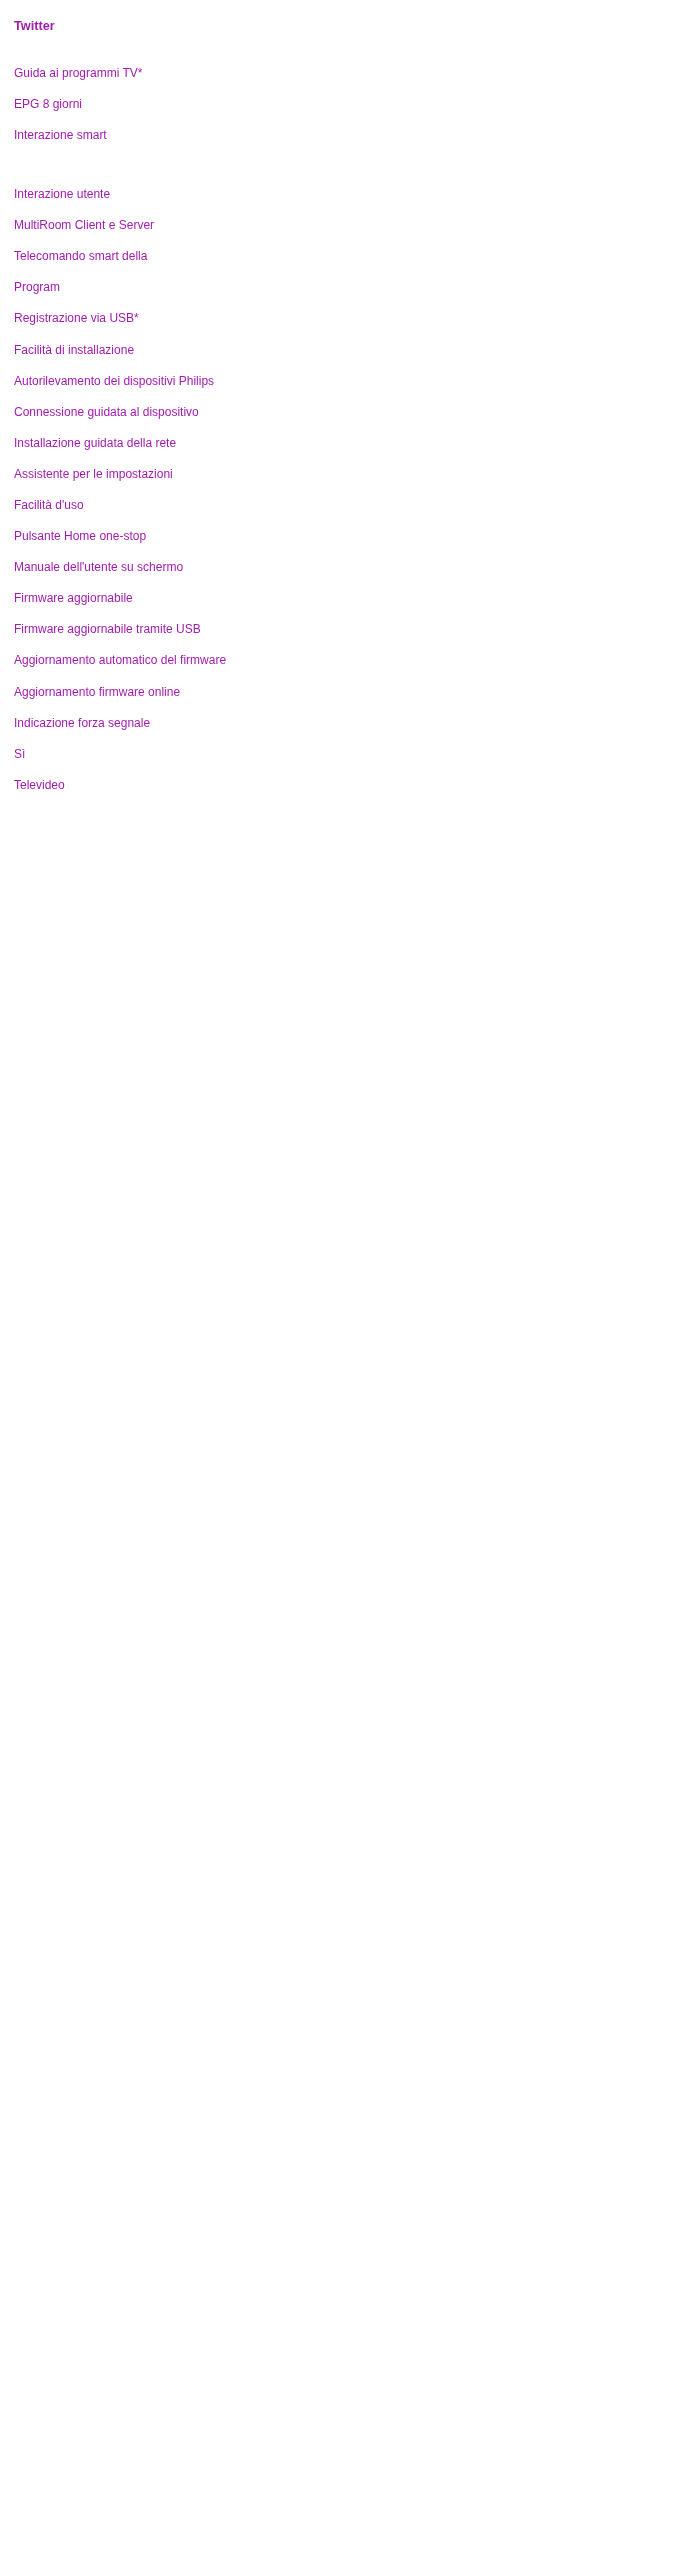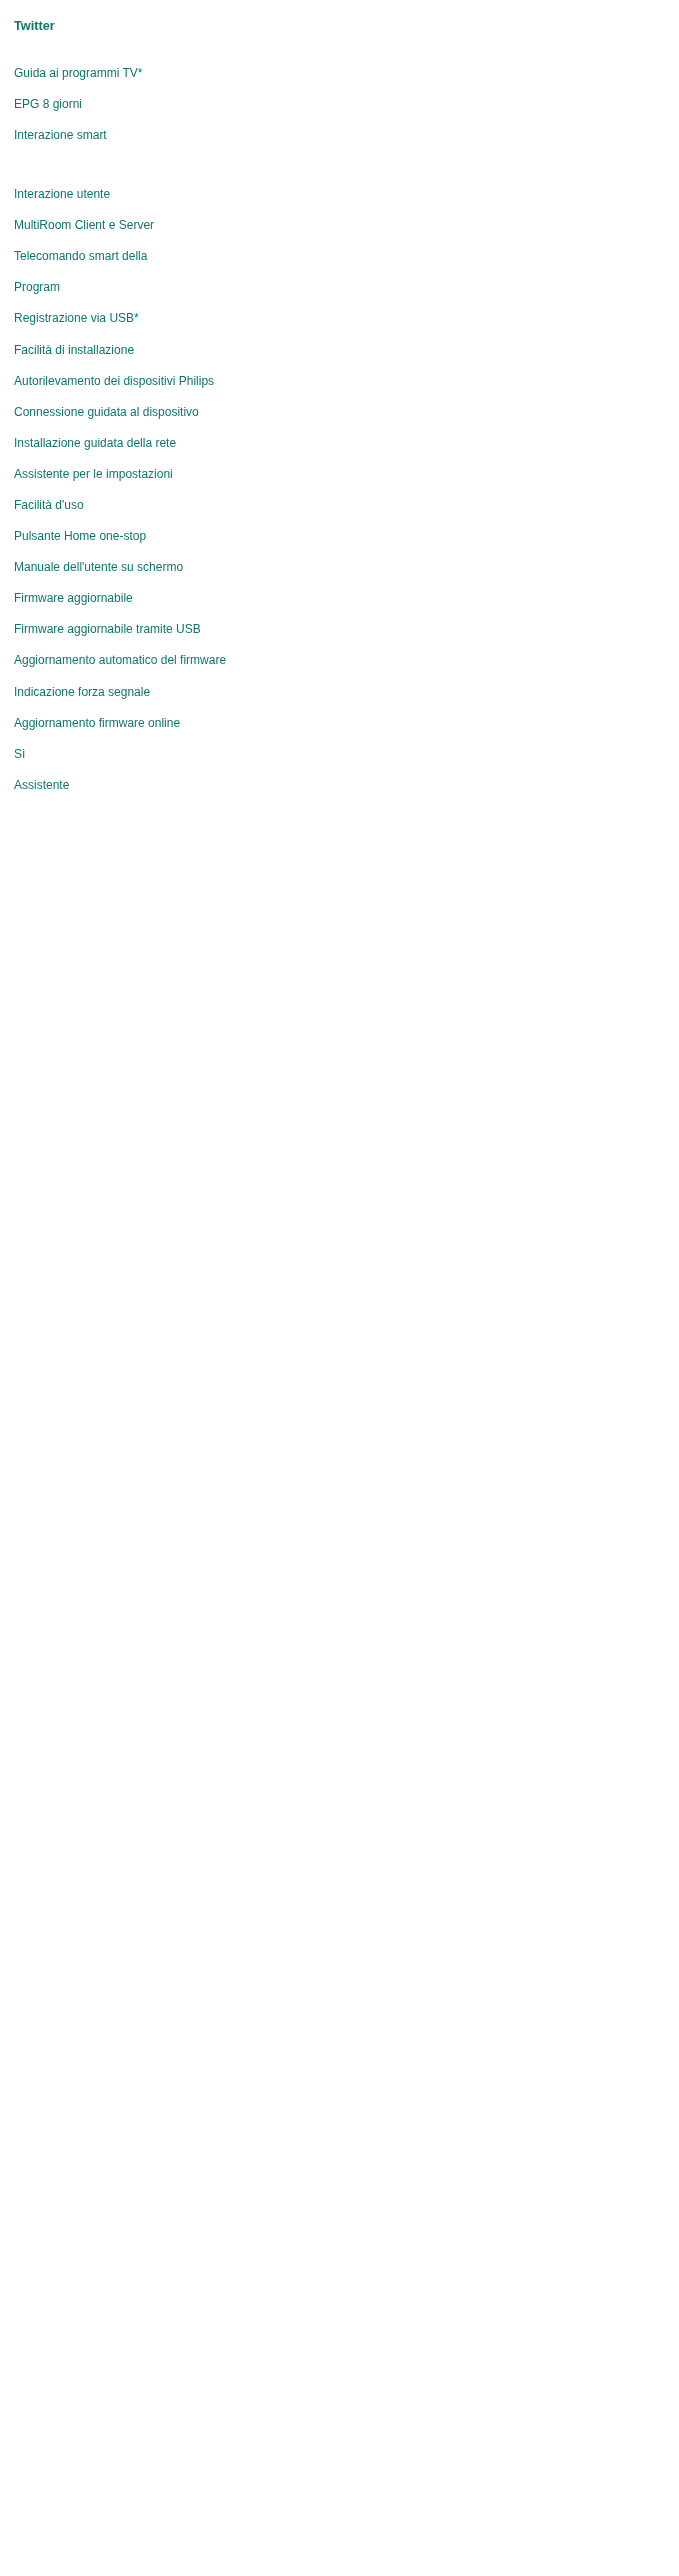--- a/index.html
+++ b/index.html
@@ -16,21 +16,21 @@
       min-height: 2576px;
       padding: 0;
     }
     .content {
       padding: 7px 14px;
     }
     .item {
       padding: 8.5px 0 7px 0;
       font-size: 12px;
       line-height: 1.3;
-      color: #0f766e;
+      color: #a21caf;
     }
     .item-bold {
       font-weight: bold;
       font-size: 12.7px;
       padding: 11.3px 0 8.5px 0;
     }
     .spacer {
       height: 14px;
     }
   </style>
@@ -55,19 +55,19 @@
       <div class="item">Autorilevamento dei dispositivi Philips</div>
       <div class="item">Connessione guidata al dispositivo</div>
       <div class="item">Installazione guidata della rete</div>
       <div class="item">Assistente per le impostazioni</div>
       <div class="item">Facilità d'uso</div>
       <div class="item">Pulsante Home one-stop</div>
       <div class="item">Manuale dell'utente su schermo</div>
       <div class="item">Firmware aggiornabile</div>
       <div class="item">Firmware aggiornabile tramite USB</div>
       <div class="item">Aggiornamento automatico del firmware</div>
+      <div class="item">Aggiornamento firmware online</div>
       <div class="item">Indicazione forza segnale</div>
-      <div class="item">Aggiornamento firmware online</div>
       <div class="item">Sì</div>
-      <div class="item">Assistente</div>
+      <div class="item">Televideo</div>
     </div>
 </div>
 
 
 </body></html>

